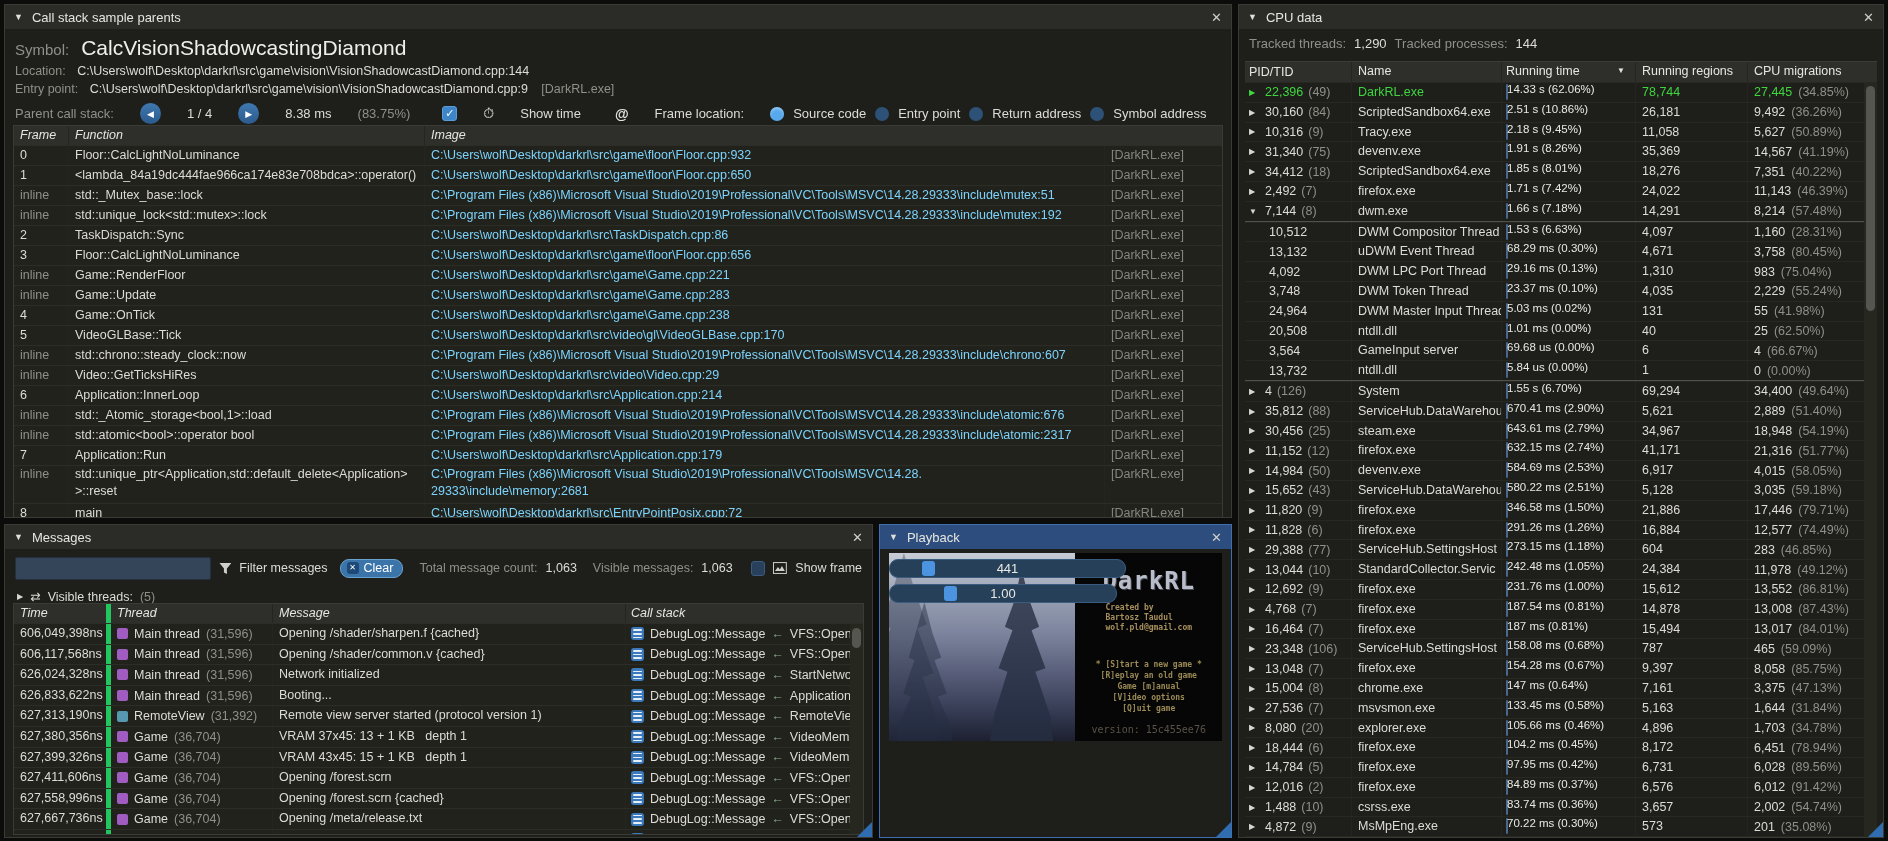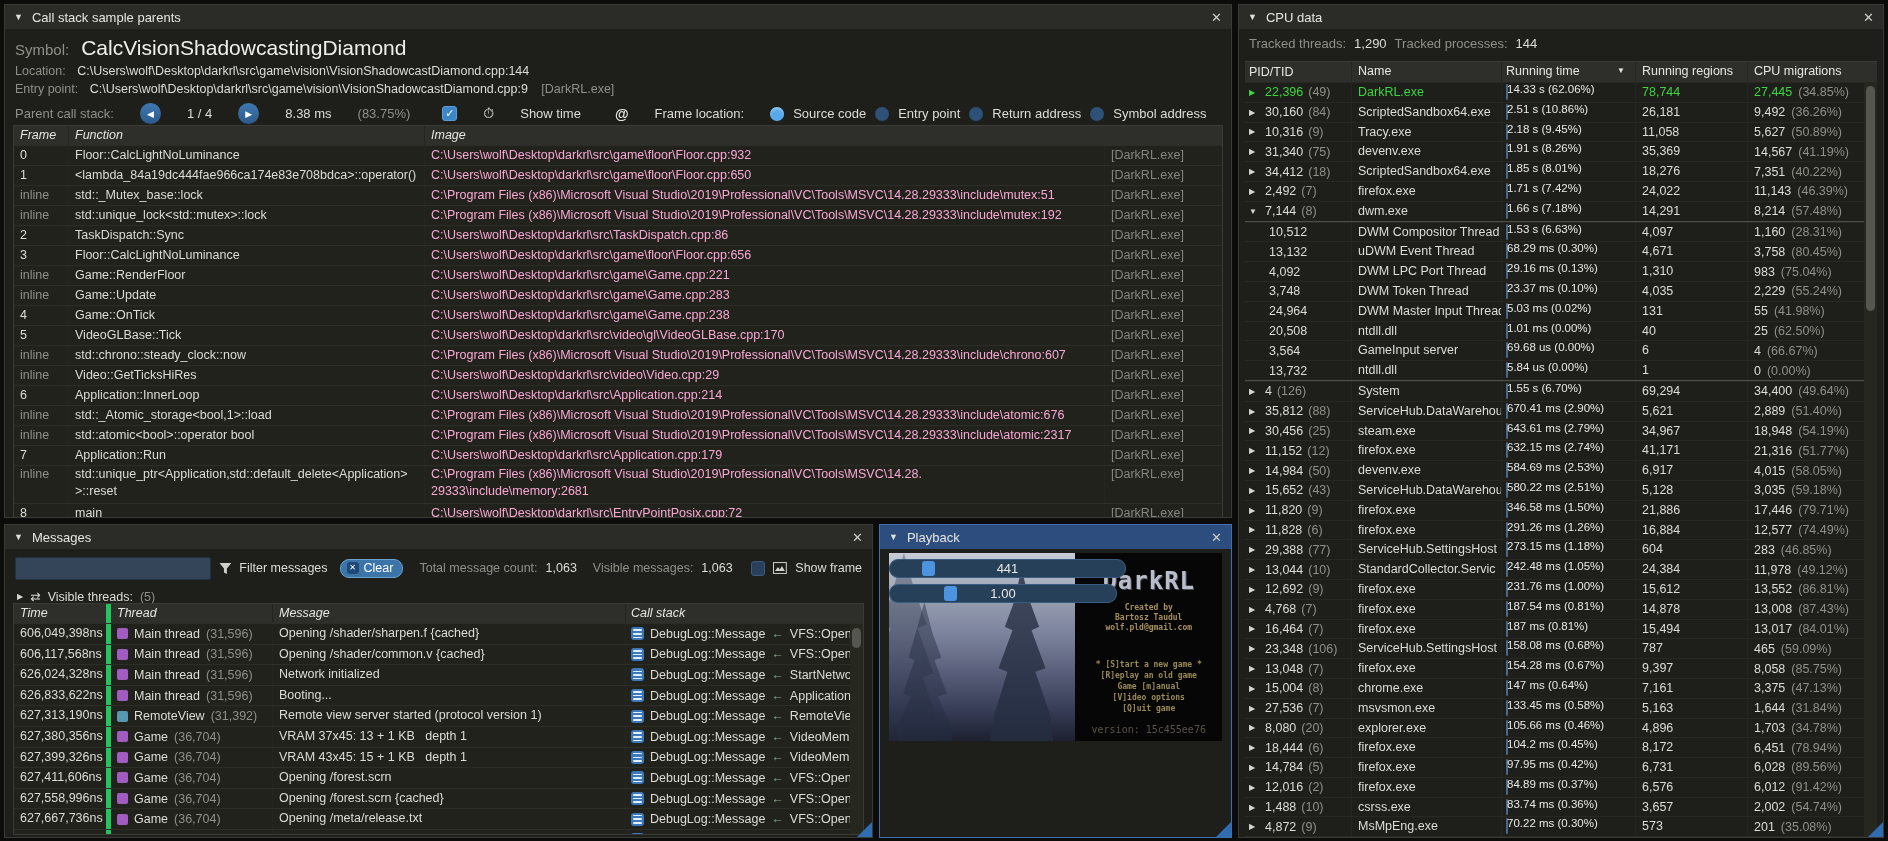--- a/index.html
+++ b/index.html
@@ -33,21 +33,21 @@
   .tool-icon{font-size:14px;color:#e6e6e0;}
   .cs-table{position:absolute;left:8px;right:8px;top:120px;bottom:0;border:1px solid #3a3b35;border-bottom:none;background:#21221c;}
   .thead{display:flex;height:19px;line-height:19px;background:#2e2f2a;color:#e6e6e0;}
   .cell{padding:0 6px;white-space:nowrap;overflow:hidden;box-sizing:border-box;line-height:18px;}
   .thead .cell{line-height:19px;font-style:italic;}
   .cs-row{display:flex;height:19px;border-top:1px solid #2c2d27;}
   .cs-row.wrap{height:37px;}
   .cs-row.wrap .cell{white-space:pre-line;line-height:17px;}
   .c-frame{width:54px;}
   .c-func{width:356px;border-left:1px solid #242520;}
-  .c-loc{flex:1;border-left:1px solid #242520;color:#f9a8d4;}
+  .c-loc{flex:1;border-left:1px solid #242520;color:#7dd3fc;}
   .c-img{width:118px;border-left:1px solid #242520;color:#85867f;}
 
   
   .filter-row{display:flex;align-items:center;gap:8px;padding:6px 10px 4px;height:26px;white-space:nowrap;overflow:hidden;}
   .filter-input{width:196px;height:21px;background:#344459;border:1px solid #24303f;border-radius:2px;}
   .chip{display:flex;align-items:center;gap:5px;background:#3a74a9;border:1px solid #6aa2cf;border-radius:9px;
         padding:1px 9px 2px 6px;color:#fff;font-size:12.5px;}
   .chip .xbox{width:12px;height:12px;border-radius:3px;background:#1d4976;color:#fff;font-size:8px;
         display:flex;align-items:center;justify-content:center;}
   .vt-row{display:flex;align-items:center;gap:7px;padding:3px 12px;height:17px;}
@@ -72,21 +72,21 @@
   
   .pb-img{position:absolute;left:9px;right:9px;top:28px;height:188px;display:flex;background:#000;}
   .forest{width:56%;position:relative;overflow:hidden;
      background:linear-gradient(180deg,#c7ccd6 0%,#9aa2b5 22%,#79809a 45%,#565c77 65%,#343a52 85%,#1d2030 100%);}
   .tree{position:absolute;background:rgba(38,46,66,.8);}
   .t1{left:54%;top:8%;width:34%;height:92%;clip-path:polygon(50% 0,62% 18%,78% 34%,66% 36%,88% 58%,72% 60%,96% 86%,100% 100%,0 100%,8% 84%,28% 60%,14% 58%,36% 36%,24% 34%,40% 18%);}
   .t2{left:4%;top:26%;width:30%;height:74%;clip-path:polygon(50% 0,64% 22%,80% 40%,68% 42%,90% 66%,74% 68%,100% 92%,100% 100%,0 100%,2% 90%,26% 68%,12% 66%,32% 42%,22% 40%);opacity:.6;}
   .t3{left:-10%;top:0;width:36%;height:100%;clip-path:polygon(50% 0,66% 20%,84% 38%,70% 40%,94% 64%,78% 66%,100% 90%,100% 100%,0 100%,0 88%,22% 66%,8% 64%,30% 40%,18% 38%);opacity:.45;}
   .menu-pane{flex:1;background:#060606;font-family:"DejaVu Sans Mono",monospace;display:flex;flex-direction:column;align-items:center;position:relative;}
   .logo{margin-top:14px;font-size:24px;font-weight:bold;letter-spacing:1px;color:#b9bdc9;text-shadow:1px 1px 0 #4a4e5a;}
-  .credit{margin-top:8px;font-size:8px;line-height:10px;color:#a8905e;text-align:center;font-weight:bold;}
+  .credit{margin-top:8px;font-size:8px;line-height:10px;color:#a8905e;text-align:left;font-weight:bold;}
   .menu-lines{margin-top:26px;font-size:8px;line-height:11px;color:#9b8a55;text-align:center;font-weight:bold;}
   .version{position:absolute;bottom:6px;font-size:10px;color:#5a5348;}
   .slider-row{display:flex;align-items:center;gap:10px;padding:0 9px;margin-top:6px;height:19px;}
   .slider{position:relative;width:237px;height:19px;background:#274059;border:1px solid #3a5c80;border-radius:9px;box-sizing:border-box;}
   .slider .sthumb{position:absolute;top:1px;bottom:1px;width:13px;background:#4d94e0;border-radius:3px;}
   .slider .sval{position:absolute;left:0;right:0;text-align:center;line-height:17px;color:#e8e8e3;font-size:13px;}
   .slider-label{font-size:14px;color:#e0e0da;}
   .pb-buttons{display:flex;align-items:center;gap:9px;padding:0 9px;margin-top:7px;height:24px;}
   .sqbtn{width:23px;height:22px;border-radius:4px;background:linear-gradient(180deg,#3a6ea5,#2b578a);
          display:flex;align-items:center;justify-content:center;color:#fff;font-size:9px;}

